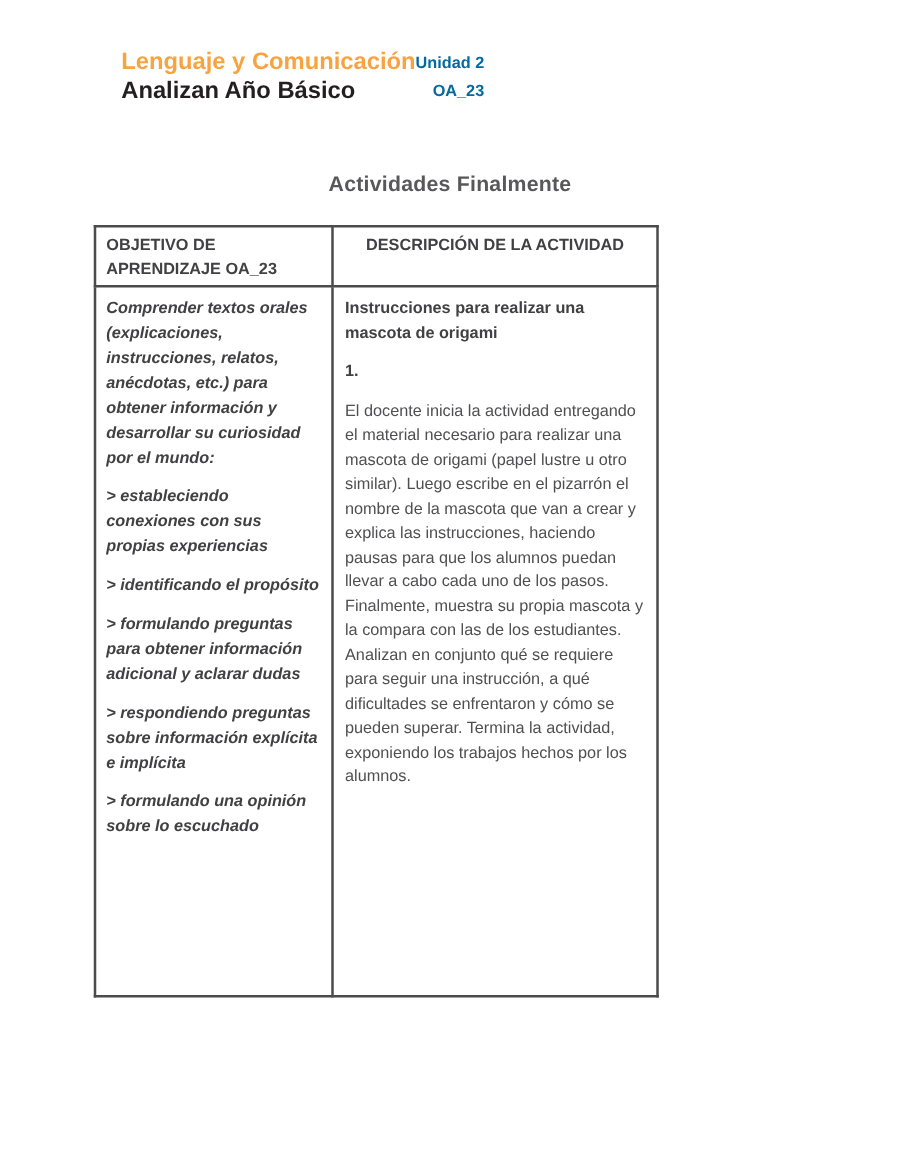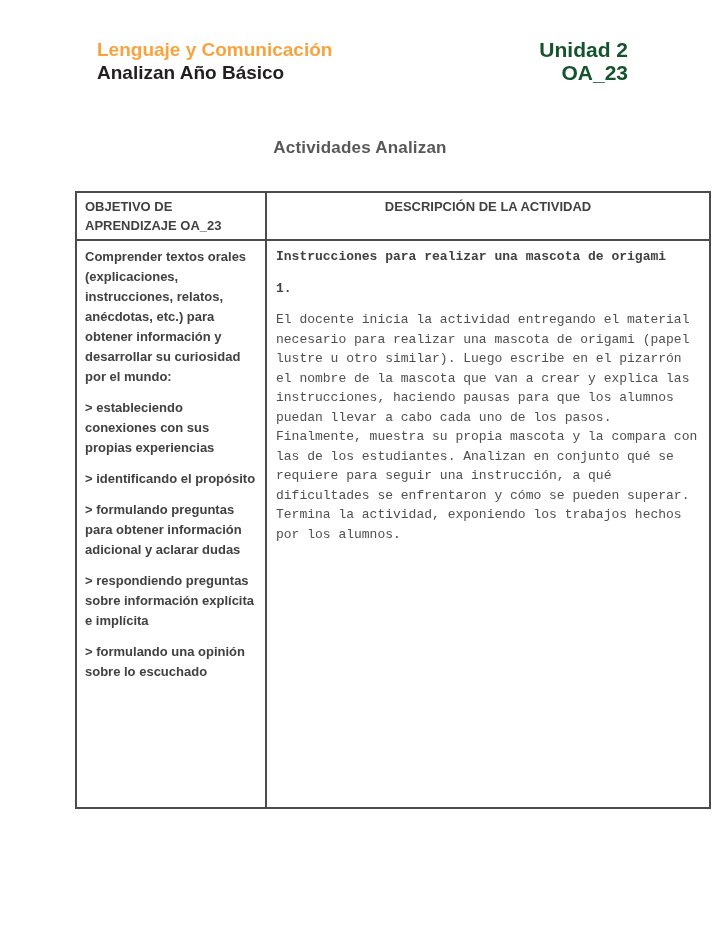--- a/index.html
+++ b/index.html
@@ -12,68 +12,68 @@
     position: relative;
     width: 720px;
     height: 932px;
     background: #ffffff;
     overflow: hidden;
   }
   
   .doc-header {
     position: absolute;
     left: 97px;
-    right: 92px;
+    right: 108px;
     top: 38px;
     display: flex;
-    justify-content: space-between;
+    justify-content: flex-start;
     align-items: flex-start;
   }
   .doc-header-left { text-align: left; }
   .doc-header-right { text-align: right; }
   .subject {
     color: #F7A440;
     font-weight: bold;
     font-size: 19px;
     line-height: 23px;
     white-space: nowrap;
   }
   .grade {
     color: #231F20;
     font-weight: bold;
     font-size: 19px;
     line-height: 23px;
     white-space: nowrap;
   }
   .unit, .oa-code {
-    color: #14532d;
+    color: #0369a1;
     font-weight: bold;
-    font-size: 21px;
+    font-size: 13px;
     line-height: 23px;
     white-space: nowrap;
   }
   
   .section-title {
     position: absolute;
     top: 138px;
     left: 0;
     width: 100%;
     margin: 0;
     text-align: center;
     font-size: 17px;
     font-weight: bold;
     color: #58585A;
     letter-spacing: 0.2px;
   }
   
   .activity-table {
     position: absolute;
     left: 75px;
-    top: 191px;
-    width: 636px;
+    top: 180px;
+    width: 452px;
     border-collapse: collapse;
     table-layout: fixed;
     background: #ffffff;
   }
   .activity-table th,
   .activity-table td {
     border: 2px solid #4B4B4D;
     vertical-align: top;
     box-sizing: border-box;
   }
@@ -92,29 +92,30 @@
     font-size: 13px;
     line-height: 19px;
     color: #414042;
   }
   td.obj-cell {
     padding: 6px 8px 6px 8px;
     font-weight: bold;
     font-size: 13px;
     line-height: 20px;
     color: #414042;
+    font-style: italic;
   }
   td.obj-cell p { margin: 0 0 11px 0; }
   td.desc-cell {
     padding: 6px 10px 6px 9px;
     font-size: 13px;
     line-height: 19.5px;
     color: #4F4F51;
   }
-  td.desc-cell p { margin: 0 0 12px 0; font-family: Liberation Mono, monospace; }
+  td.desc-cell p { margin: 0 0 12px 0; }
   .activity-title {
     font-weight: bold;
     color: #414042;
   }
   .activity-number {
     font-weight: bold;
     color: #414042;
   }
 </style>
 </head>
@@ -126,21 +127,21 @@
     <div class="doc-header-left">
       <div class="subject">Lenguaje y Comunicación</div>
       <div class="grade">Analizan Año Básico</div>
     </div>
     <div class="doc-header-right">
       <div class="unit">Unidad 2</div>
       <div class="oa-code">OA_23</div>
     </div>
   </header>
 
-  <h1 class="section-title">Actividades Analizan</h1>
+  <h1 class="section-title">Actividades Finalmente</h1>
 
   <table class="activity-table">
     <thead>
       <tr>
         <th class="col-obj">OBJETIVO DE APRENDIZAJE OA_23</th>
         <th class="col-desc">DESCRIPCIÓN DE LA ACTIVIDAD</th>
       </tr>
     </thead>
     <tbody>
       <tr>

